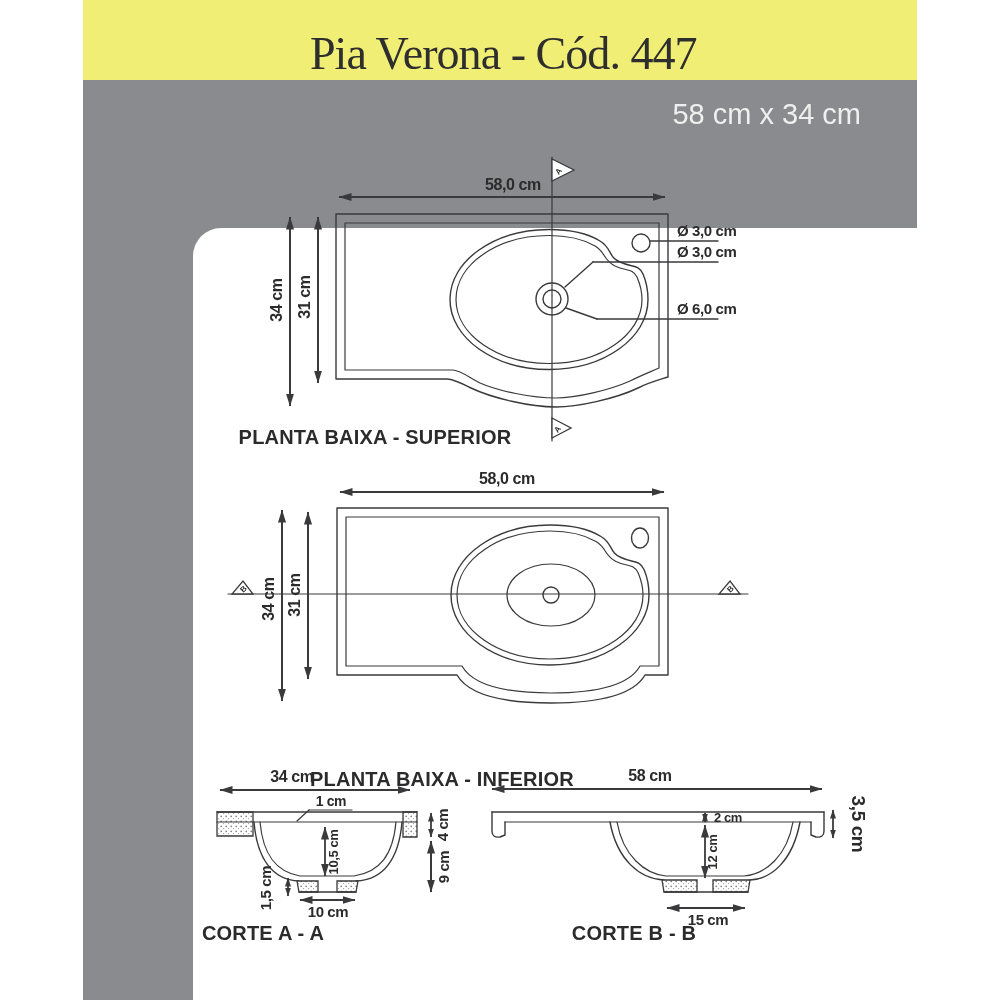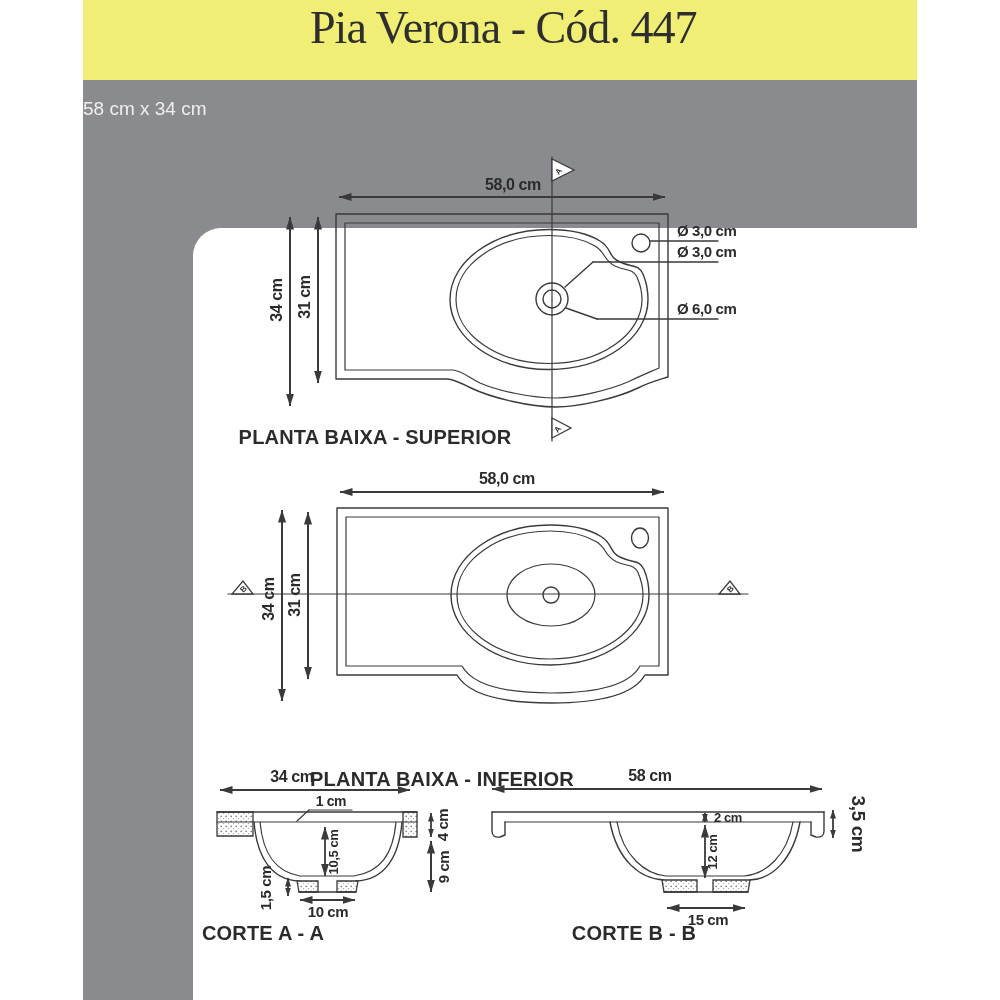--- a/index.html
+++ b/index.html
@@ -4,27 +4,27 @@
 <style>
   :root{
     --header_bg:#f1ee75; --panel_bg:#8a8b8e; --card_bg:#ffffff;
     --ink:#333335; --line:#3a3a3c; --subtitle:#efefef;
   }
   *{margin:0;padding:0;box-sizing:border-box}
   html,body{width:1000px;height:1000px;background:#ffffff;overflow:hidden;
     font-family:"Liberation Sans",sans-serif;}
   .stage{position:relative;width:1000px;height:1000px;background:#fff}
   .band-yellow{position:absolute;left:83px;top:0;width:834px;height:80px;
-    background:var(--header_bg);display:flex;align-items:flex-start;justify-content:center}
+    background:var(--header_bg);display:flex;align-items:flex-end;justify-content:center}
   .band-yellow h1{font-family:"Liberation Serif","DejaVu Serif",serif;font-weight:400;
     font-size:47px;color:#2e2e2e;letter-spacing:-1px;transform:translateX(3px) scaleX(.98)}
   .band-gray{position:absolute;left:83px;top:80px;width:834px;height:920px;
     background:var(--panel_bg)}
-  .size-line{position:absolute;left:0;top:18px;width:778px;text-align:left;
-    font-size:19px;color:var(--subtitle);letter-spacing:0px}
+  .size-line{position:absolute;left:0;top:18px;width:778px;text-align:right;
+    font-size:29px;color:var(--subtitle);letter-spacing:0px}
   .card{position:absolute;left:110px;top:148px;width:790px;height:844px;
     background:var(--card_bg);border-radius:28px}
   svg.canvas{position:absolute;left:0;top:0;width:1000px;height:1000px}
   svg .ln{fill:none;stroke:var(--line);stroke-width:1.4;stroke-linecap:round;stroke-linejoin:round}
   svg .thin{stroke-width:1.2}
   svg .dim{fill:none;stroke:var(--line);stroke-width:2}
   svg .dimt{fill:none;stroke:var(--line);stroke-width:1.8}
   svg .stp{fill:url(#stip);stroke:var(--line);stroke-width:1.3}
   svg .flag{fill:#fff;stroke:var(--line);stroke-width:1.3}
   svg text{fill:#2b2b2c;font-family:"Liberation Sans",sans-serif;font-weight:bold;letter-spacing:-0.4px}

